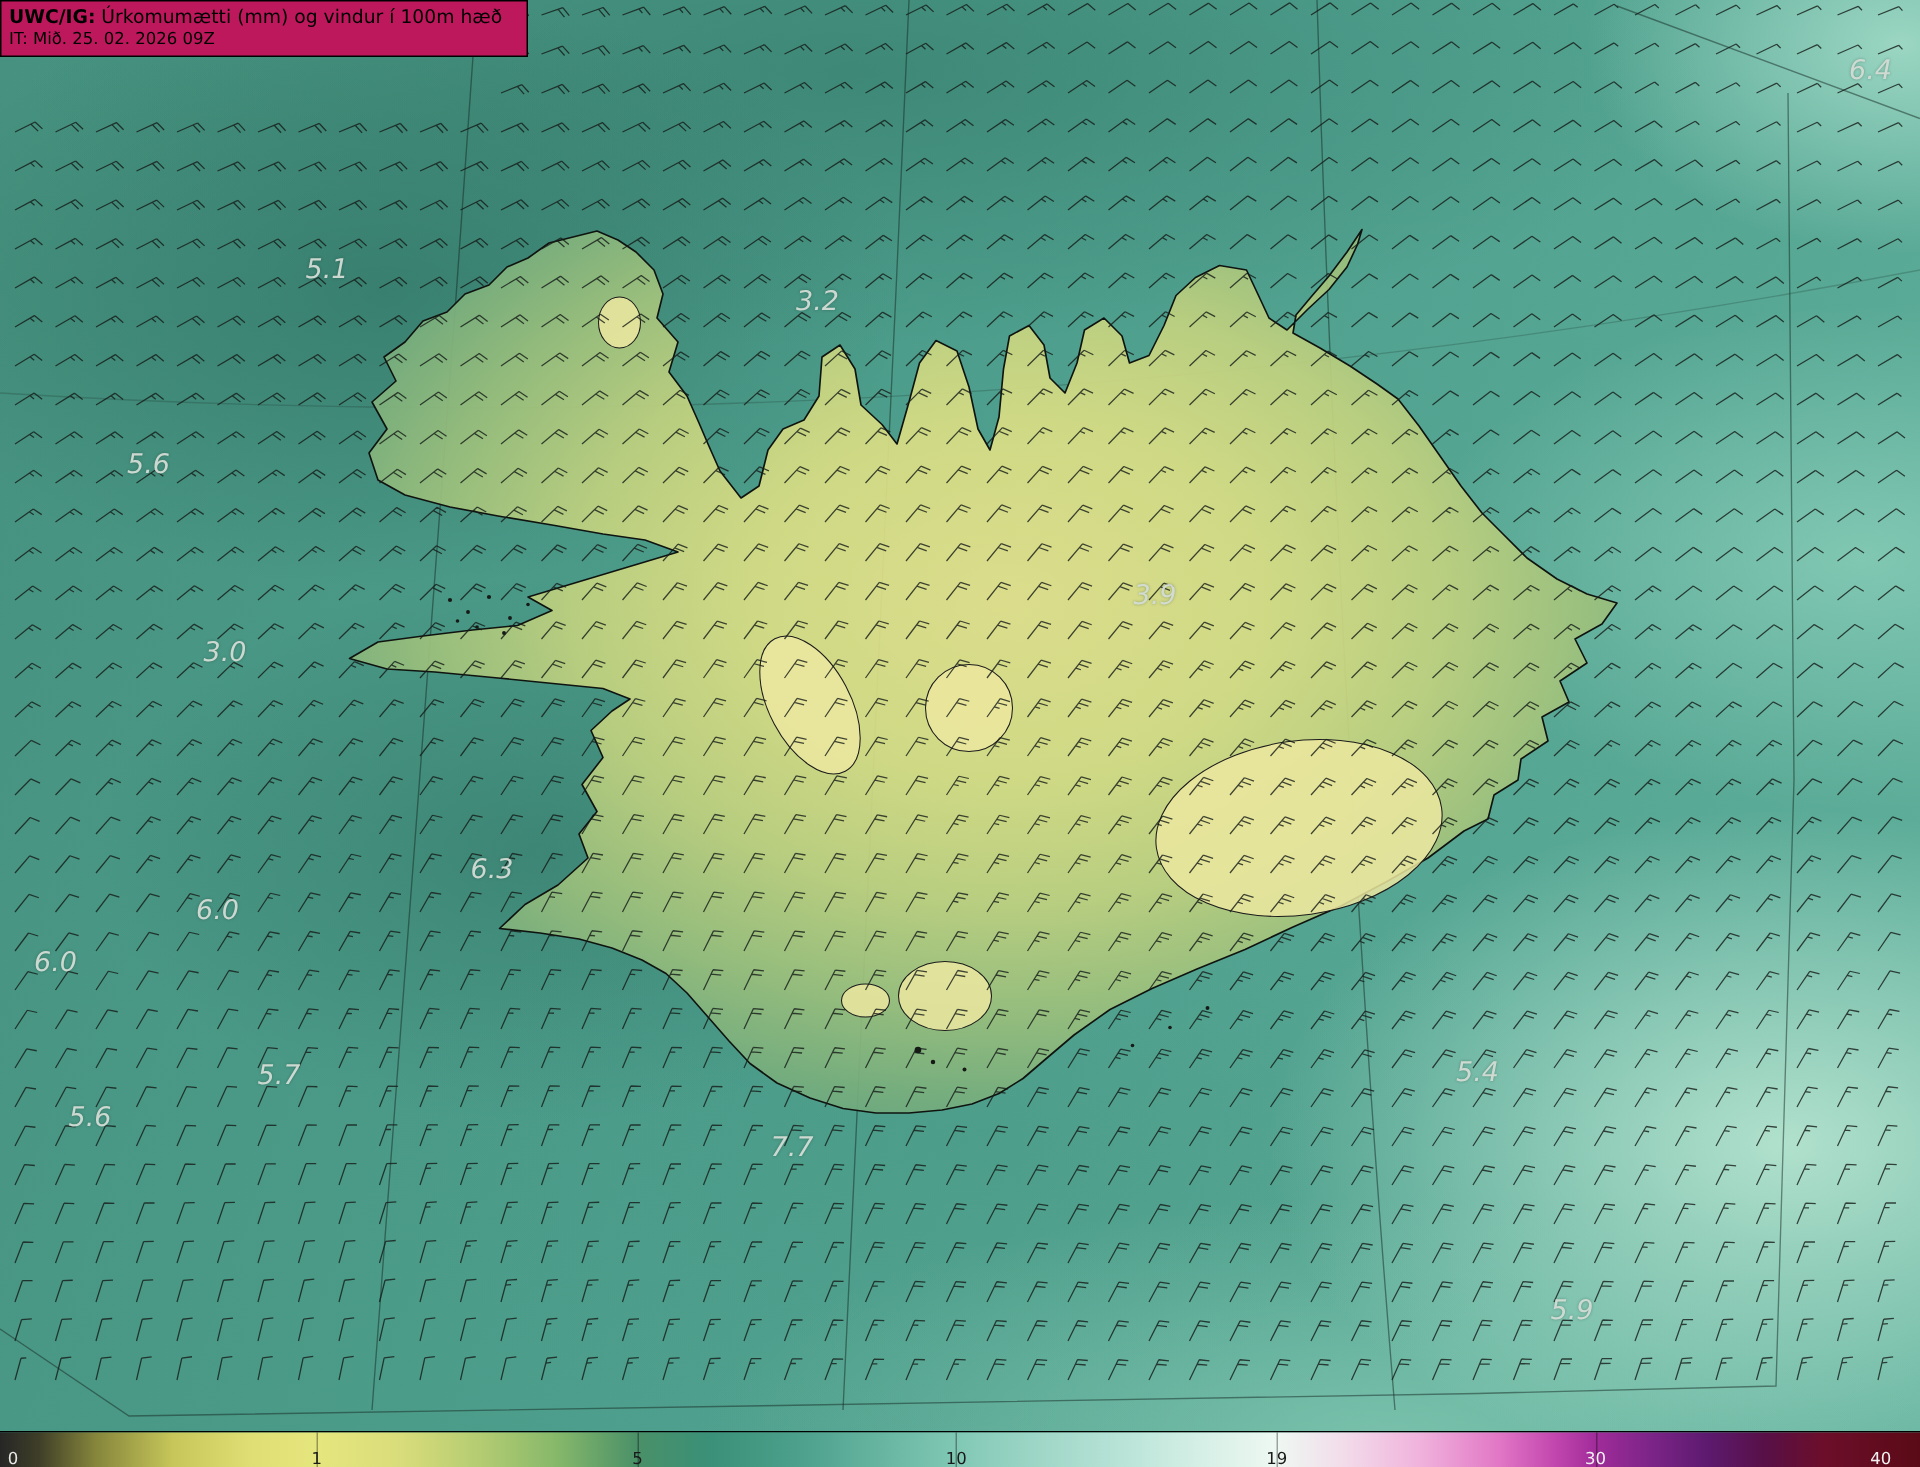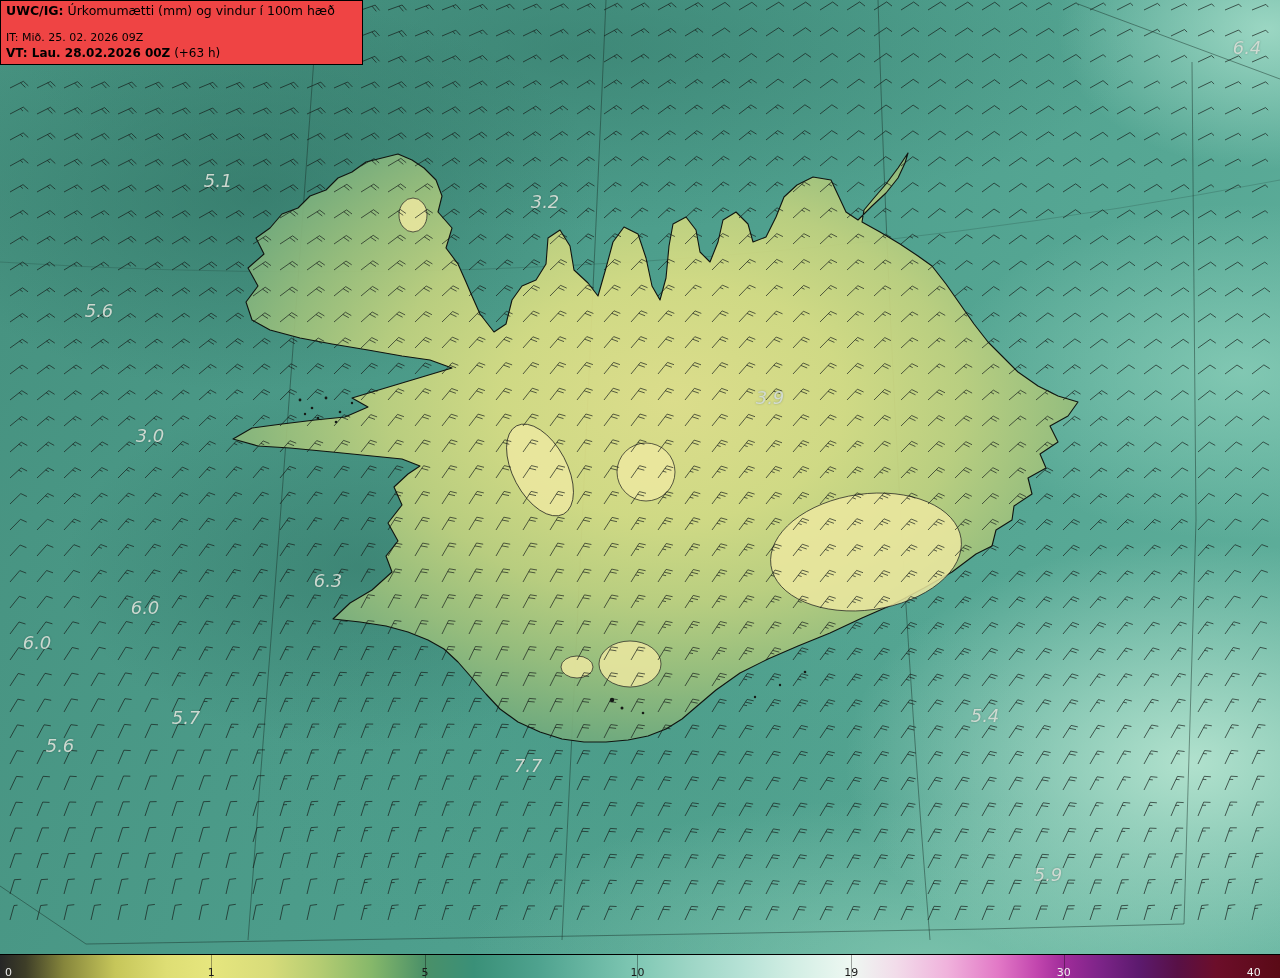--- a/index.html
+++ b/index.html
@@ -34,26 +34,26 @@
   .labels-layer{position:absolute;inset:0;z-index:2;pointer-events:none;}
   .vlabel{
     position:absolute;transform:translate(-50%,-50%);
     font-size:18px;color:rgba(212,221,213,.95);
     text-shadow:0 0 2px rgba(20,50,42,.35);
     font-style:italic;
   }
   
   .title-box{
     position:absolute;top:0;left:0;z-index:5;
-    background:#ef4444;border:1px solid #000;
-    padding:2px 27px 3px 5px;line-height:1.3;white-space:nowrap;
+    background:#be185d;border:1px solid #000;
+    padding:2px 16px 3px 5px;line-height:1.3;white-space:nowrap;
   }
   .tb-line1{font-size:12.5px;color:#000;}
   .tb-line1 b{font-weight:bold;}
-  .tb-line2{font-size:11px;color:#000;margin-top:12px;}
+  .tb-line2{font-size:11px;color:#000;}
   .tb-line3{font-size:12px;color:#000;}
   .tb-line3 b{font-weight:bold;}
   
   .colorbar{
     position:absolute;left:0;bottom:0;width:1280px;height:23px;z-index:6;
     border-top:1px solid #000;
   }
   .colorbar-gradient{position:absolute;inset:0;}
   .cb-mark{position:absolute;top:0;bottom:0;width:1px;background:rgba(0,0,0,.35);}
   .cb-label{
@@ -1792,21 +1792,20 @@
       <span class="vlabel" data-name="map-value-label" style="left: 985px; top: 715px;">5.4</span>
       <span class="vlabel" data-name="map-value-label" style="left: 186px; top: 717px;">5.7</span>
       <span class="vlabel" data-name="map-value-label" style="left: 60px; top: 745px;">5.6</span>
       <span class="vlabel" data-name="map-value-label" style="left: 528px; top: 765px;">7.7</span>
       <span class="vlabel" data-name="map-value-label" style="left: 1048px; top: 874px; text-align: center;">5.9</span>
     </div>
 
   <div class="title-box" data-name="title-box">
     <div class="tb-line1" data-name="product-line"><b data-name="product-code">UWC/IG:</b><span data-name="product-title"> Úrkomumætti (mm) og vindur í 100m hæð</span></div>
     <div class="tb-line2" data-name="init-time">IT: Mið. 25. 02. 2026 09Z</div>
-    <div class="tb-line3" data-name="valid-line"><b data-name="valid-time">VT: Lau. 28.02.2026 00Z</b><span data-name="valid-offset"> (+63 h)</span></div>
   </div>
 
   <div class="colorbar" data-name="colorbar-legend">
     <div class="colorbar-gradient" data-name="colorbar-gradient" style="background: linear-gradient(to right, rgb(38, 38, 38) 0%, rgb(62, 62, 40) 2%, rgb(134, 134, 60) 5%, rgb(198, 198, 90) 9%, rgb(222, 222, 116) 13%, rgb(230, 230, 126) 16.5%, rgb(216, 220, 122) 21%, rgb(180, 204, 114) 25%, rgb(134, 184, 106) 29%, rgb(74, 144, 104) 33.2%, rgb(58, 144, 120) 37%, rgb(78, 162, 142) 42%, rgb(104, 182, 162) 46%, rgb(128, 200, 180) 49.8%, rgb(158, 214, 198) 54%, rgb(182, 226, 214) 58%, rgb(210, 238, 228) 62%, rgb(238, 248, 242) 66.5%, rgb(242, 220, 234) 70%, rgb(240, 178, 220) 74%, rgb(226, 120, 198) 78%, rgb(194, 70, 174) 81%, rgb(160, 44, 154) 83.1%, rgb(124, 36, 136) 86%, rgb(92, 26, 110) 89%, rgb(88, 16, 70) 92%, rgb(108, 14, 42) 95%, rgb(90, 10, 22) 100%);"></div>
     <div data-name="colorbar-ticks" style="position:absolute;inset:0;">
         <span class="cb-label" data-name="colorbar-tick-label" style="left: 0.4%; color: rgb(232, 232, 232); transform: translateX(0px);">0</span>
         <div class="cb-mark" data-name="colorbar-tick-mark" style="left: 16.5%;"></div>
         <span class="cb-label" data-name="colorbar-tick-label" style="left: 16.5%; color: rgb(26, 26, 26);">1</span>
         <div class="cb-mark" data-name="colorbar-tick-mark" style="left: 33.2%;"></div>
         <span class="cb-label" data-name="colorbar-tick-label" style="left: 33.2%; color: rgb(26, 26, 26);">5</span>

